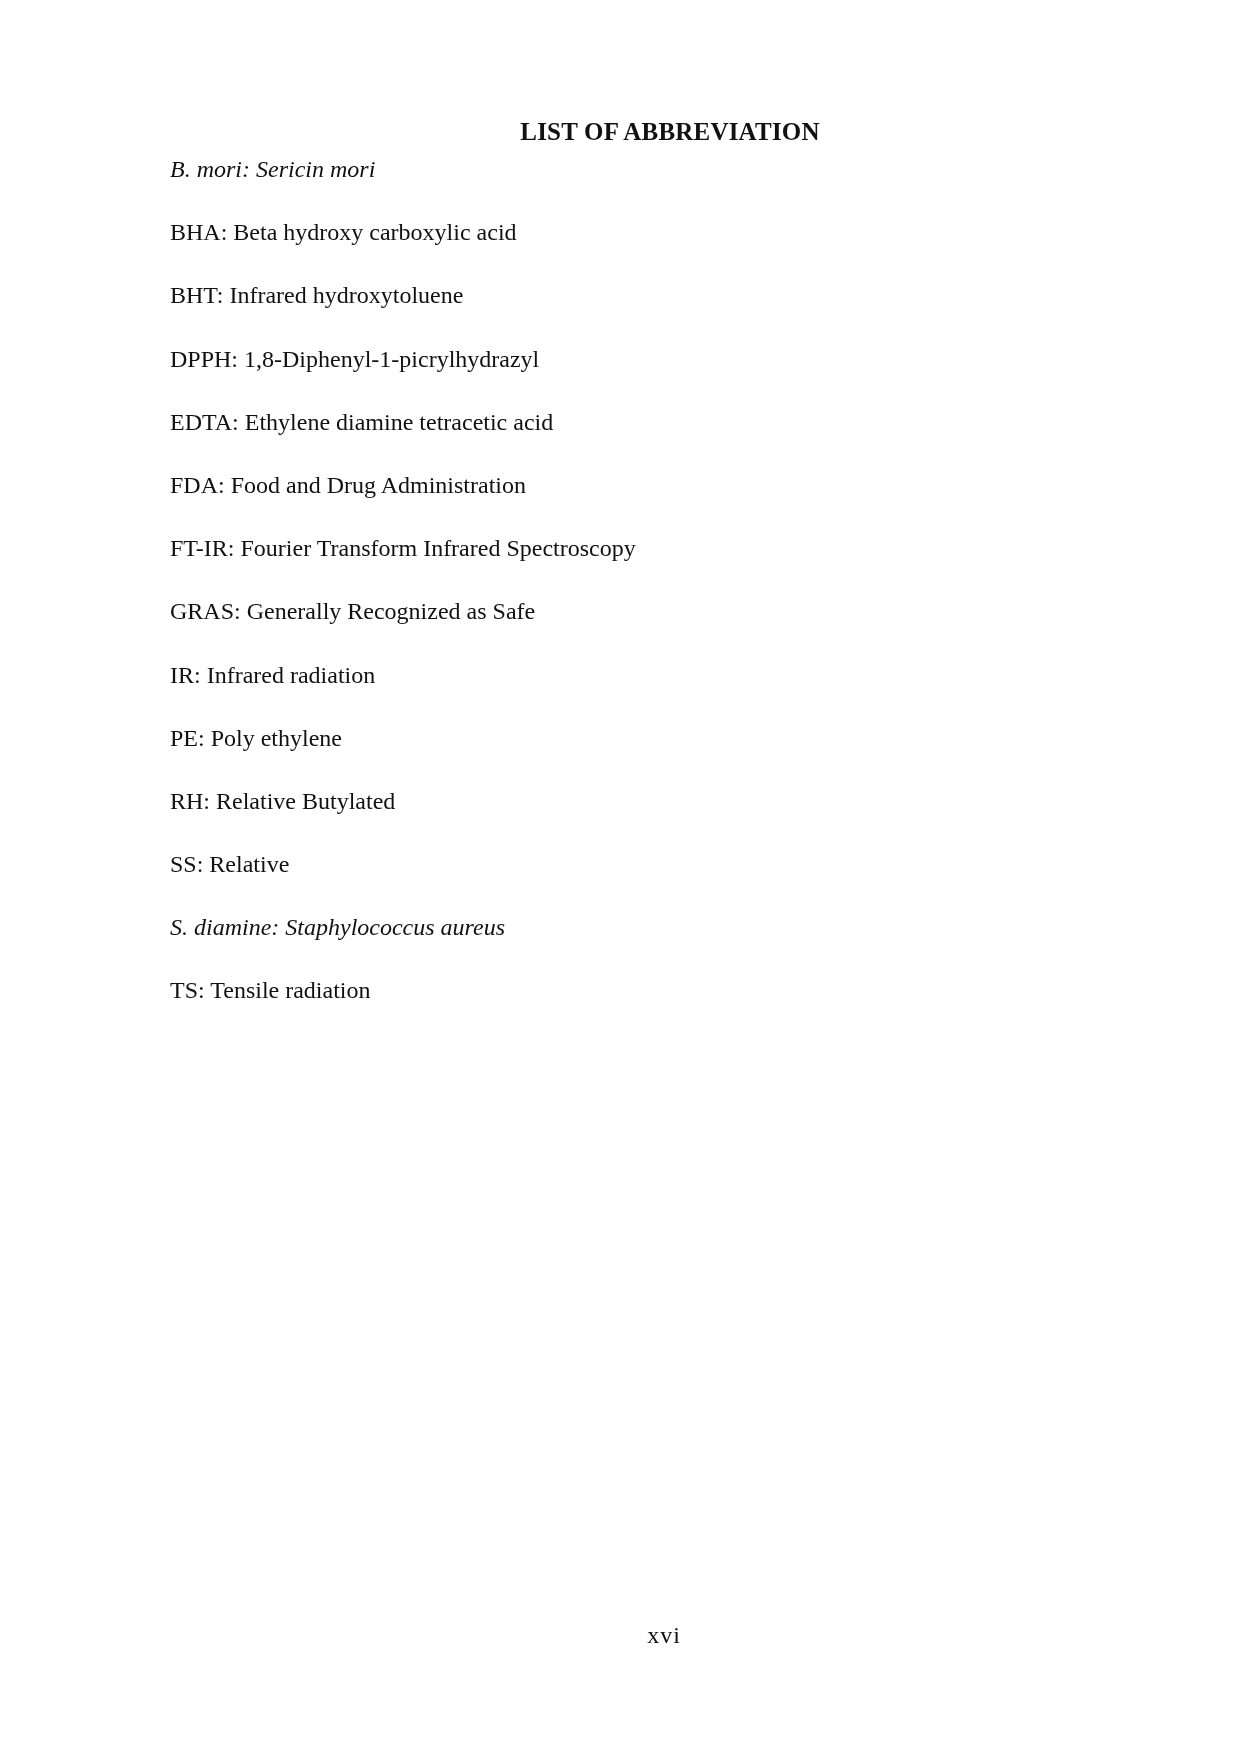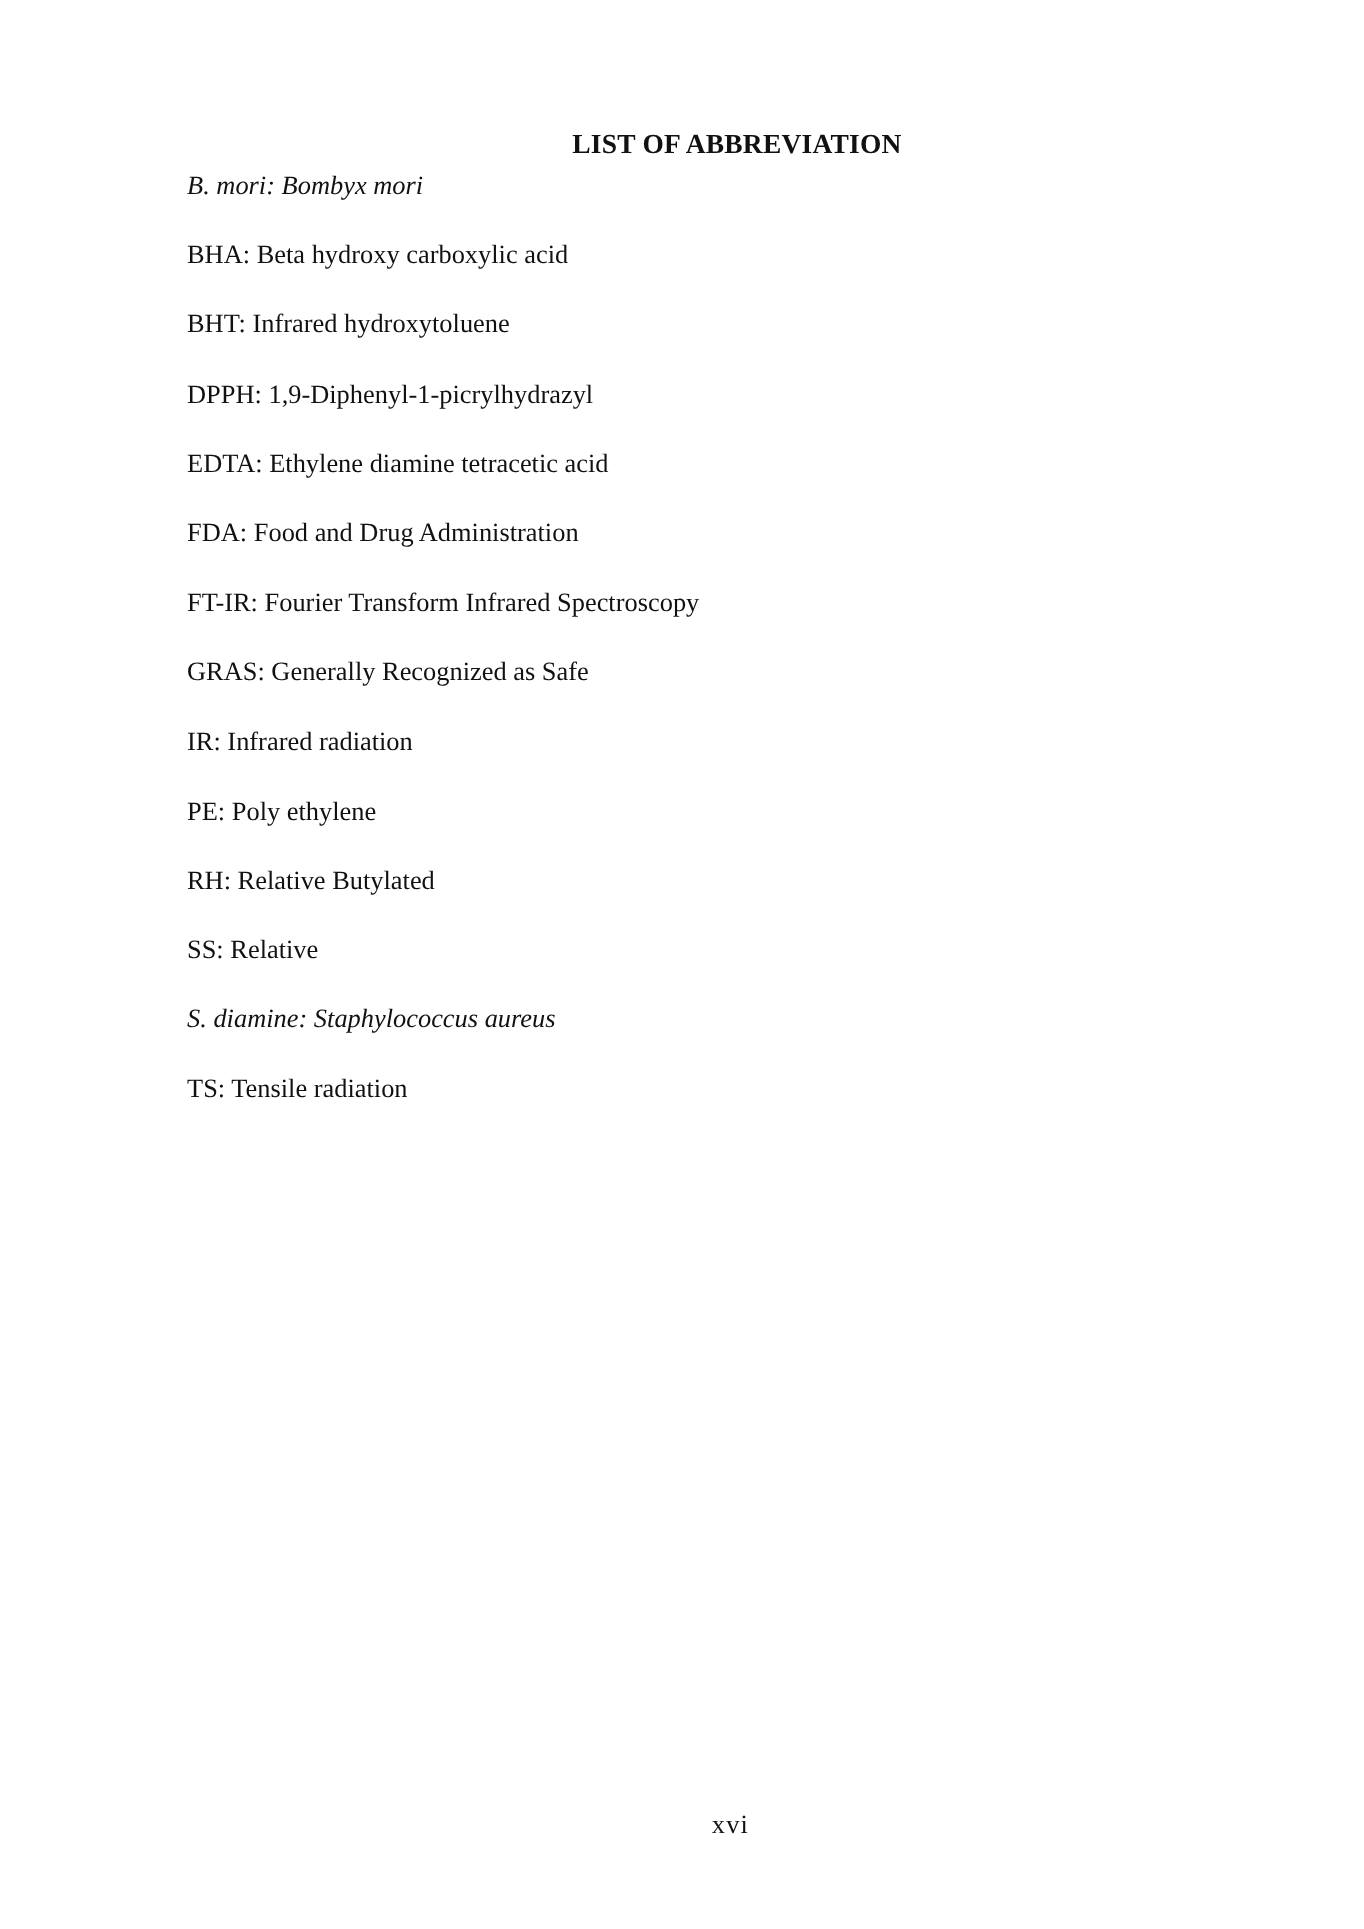--- a/index.html
+++ b/index.html
@@ -5,32 +5,32 @@
     html, body { margin: 0; padding: 0; background: #ffffff; }
     body { width: 1240px; height: 1754px; position: relative; overflow: hidden;
            font-family: "Liberation Serif", "DejaVu Serif", serif; color: #111; }
     .title { position: absolute; left: 0; width: 1240px; top: 118px; text-align: center;
              padding-left: 100px; box-sizing: border-box;
              font-weight: bold; font-size: 25px; letter-spacing: 0.2px; }
     .list { position: absolute; left: 170px; top: 155px; margin: 0; padding: 0; list-style: none; }
     .item { font-size: 24px; height: 63.2px; line-height: 28px; white-space: nowrap; }
     .item.italic { font-style: italic; }
     .page-number { position: absolute; left: 0; width: 1240px; top: 1622px; text-align: center;
-                   padding-left: 88px; box-sizing: border-box; font-size: 24px; letter-spacing: 1px; margin-top: 24px; }
+                   padding-left: 88px; box-sizing: border-box; font-size: 24px; letter-spacing: 1px; }
   </style>
 </head>
 <body>
 
 <div class="title">LIST OF ABBREVIATION</div>
 
 <ul class="list">
-  <li class="item italic">B. mori: Bombyx mori</li>
+  <li class="item italic">B. mori: Sericin mori</li>
   <li class="item">BHA: Beta hydroxy carboxylic acid</li>
   <li class="item">BHT: Infrared hydroxytoluene</li>
-  <li class="item">DPPH: 1,9-Diphenyl-1-picrylhydrazyl</li>
+  <li class="item">DPPH: 1,8-Diphenyl-1-picrylhydrazyl</li>
   <li class="item">EDTA: Ethylene diamine tetracetic acid</li>
   <li class="item">FDA: Food and Drug Administration</li>
   <li class="item">FT-IR: Fourier Transform Infrared Spectroscopy</li>
   <li class="item">GRAS: Generally Recognized as Safe</li>
   <li class="item">IR: Infrared radiation</li>
   <li class="item">PE: Poly ethylene</li>
   <li class="item">RH: Relative Butylated</li>
   <li class="item">SS: Relative</li>
   <li class="item italic">S. diamine: Staphylococcus aureus</li>
   <li class="item">TS: Tensile radiation</li>

